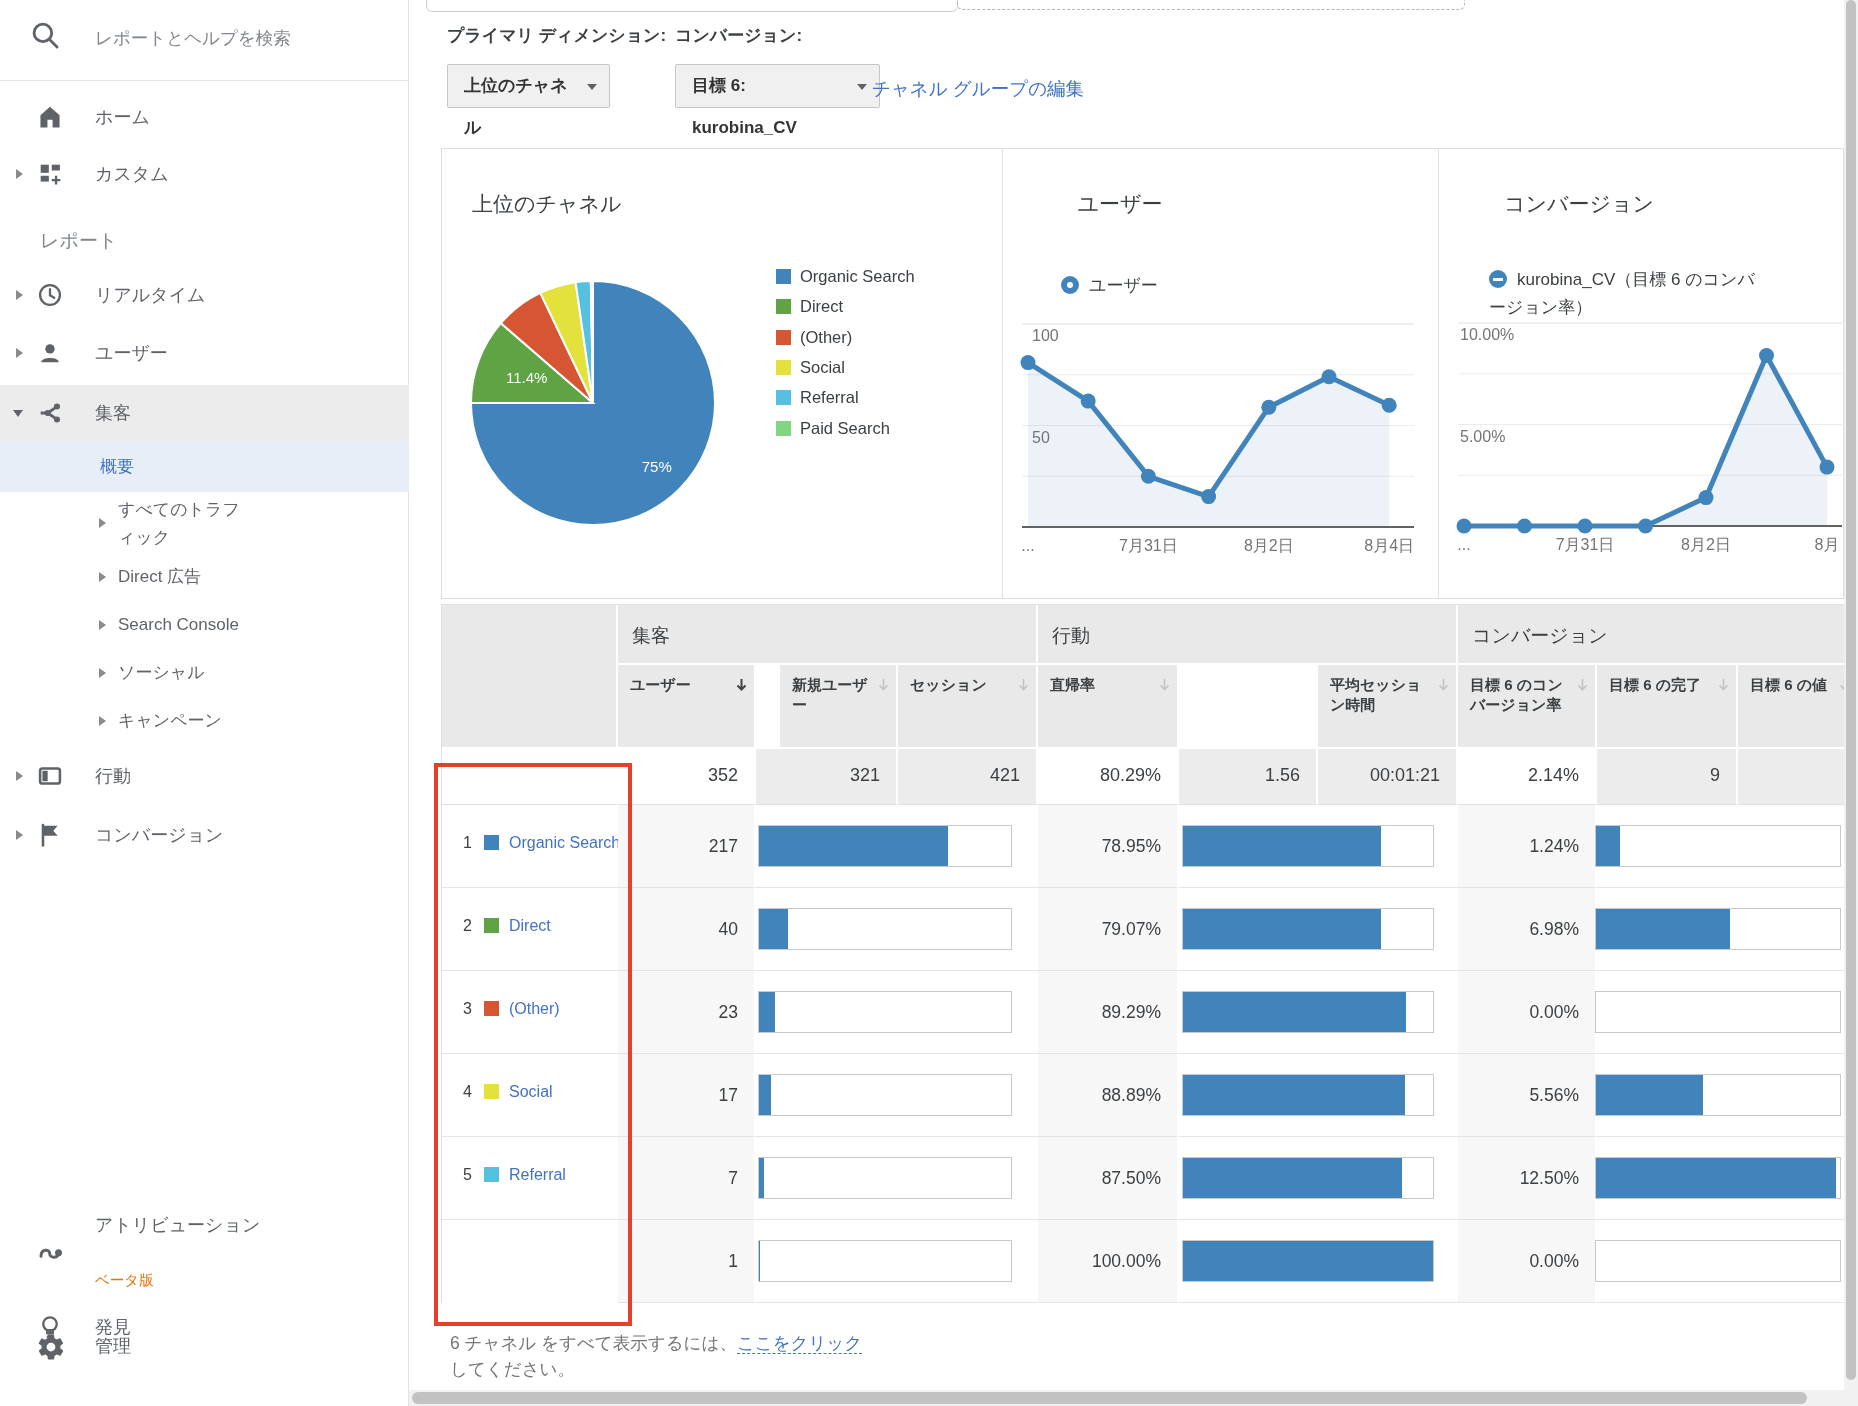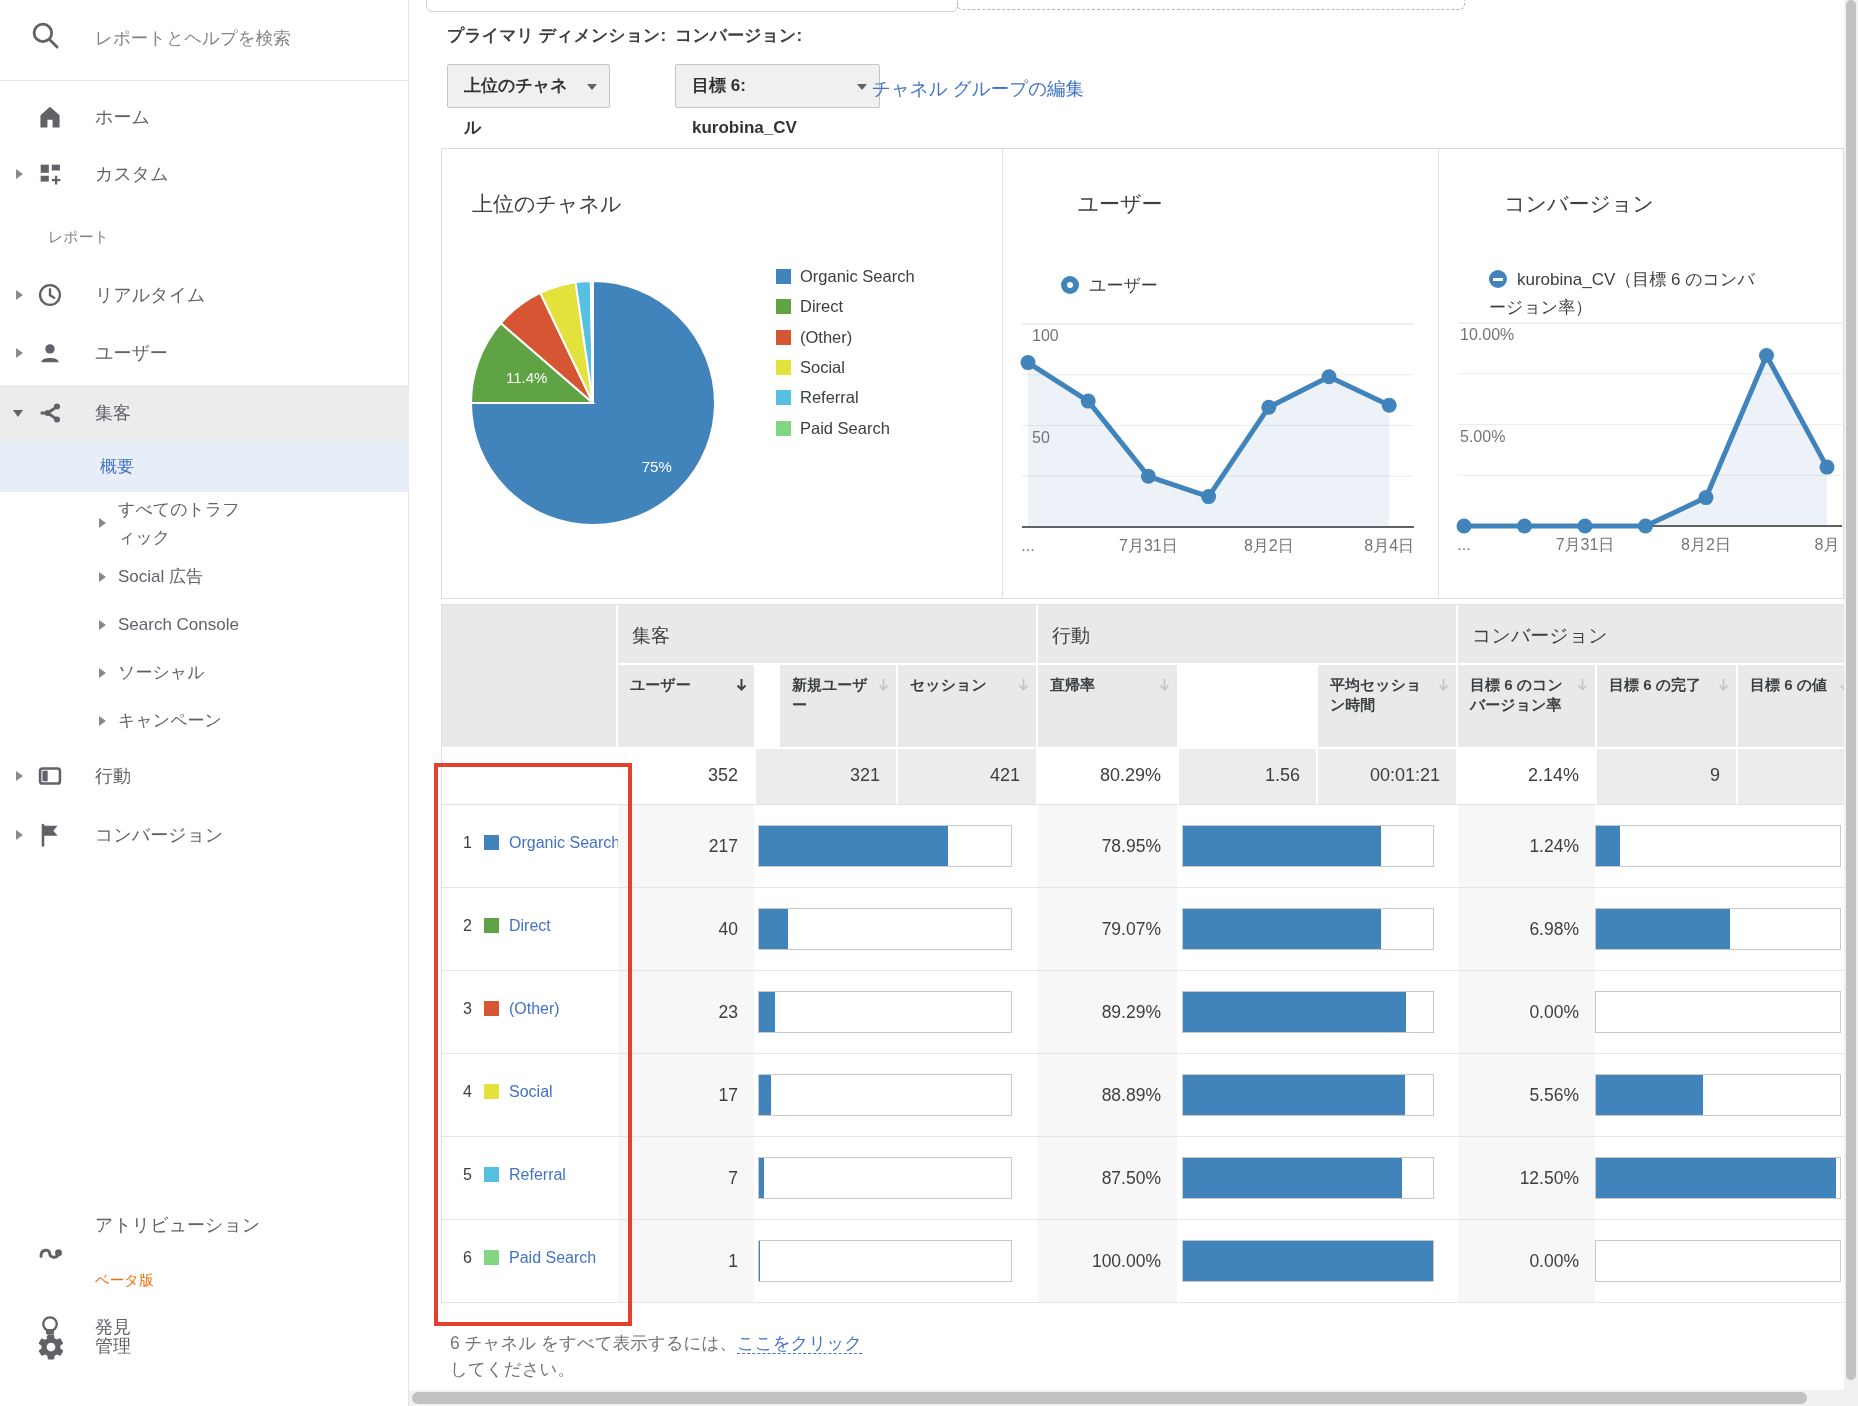--- a/index.html
+++ b/index.html
@@ -5,21 +5,21 @@
   * { margin:0; padding:0; box-sizing:border-box; }
   html,body { width:1858px; height:1406px; }
   body { font-family:"Liberation Sans", sans-serif; background:#ffffff; position:relative; overflow:hidden; color:#3c4043; }
   .abs { position:absolute; }
 
   
   .sidebar { position:absolute; left:0; top:0; width:409px; height:1406px; background:#fff; border-right:1px solid #e3e3e3; z-index:5; }
   .side-search-icon { position:absolute; left:28px; top:18px; }
   .side-search-ph { position:absolute; left:95px; top:26px; font-size:17.5px; color:#80868b; }
   .side-div { position:absolute; left:0; top:80px; width:409px; height:1px; background:#e4e4e4; }
-  .ssection { position:absolute; left:40px; top:228px; font-size:15px; color:#80868b;margin-left:8px; }
+  .ssection { position:absolute; left:40px; top:228px; font-size:19px; color:#80868b; }
   .side-item { position:absolute; left:0; width:409px; cursor:pointer; }
   .side-item .lbl { position:absolute; left:95px; font-size:18px; color:#5f6368; line-height:28px; }
   .side-item.sub .lbl { left:118px; font-size:17px; }
   .side-item.sub.nosub .lbl { left:100px; }
   .side-item .ic { position:absolute; left:36px; width:28px; height:28px; }
   .side-item .exp { position:absolute; left:16px; width:0; height:0; border-top:5px solid transparent; border-bottom:5px solid transparent; border-left:7px solid #8a8a8a; }
   .side-item.sub .exp { left:99px; }
   .side-item .expv { position:absolute; left:13px; width:0; height:0; border-left:5px solid transparent; border-right:5px solid transparent; border-top:7px solid #5f6368; }
   .side-item.active { background:#ececec; }
   .side-item.selected { background:#e8eef8; }
@@ -137,21 +137,21 @@
       </div>
       <div class="side-item sub selected nosub" style="top: 441px; height: 51px;">
         <span class="lbl" style="top:12px">概要</span>
       </div>
       <div class="side-item sub" style="top: 492px; height: 61px;">
         <span class="exp" style="top:26px"></span>
         <span class="lbl" style="top:4px; width:138px;">すべてのトラフィック</span>
       </div>
       <div class="side-item sub" style="top: 553px; height: 48px;">
         <span class="exp" style="top:19px"></span>
-        <span class="lbl" style="top:10px">Social 広告</span>
+        <span class="lbl" style="top:10px">Direct 広告</span>
       </div>
       <div class="side-item sub" style="top: 601px; height: 48px;">
         <span class="exp" style="top:19px"></span>
         <span class="lbl" style="top:10px">Search Console</span>
       </div>
       <div class="side-item sub" style="top: 649px; height: 48px;">
         <span class="exp" style="top:19px"></span>
         <span class="lbl" style="top:10px">ソーシャル</span>
       </div>
       <div class="side-item sub" style="top: 697px; height: 48px;">
@@ -410,21 +410,20 @@
       <div class="track" style="margin-left:3px; width:252px;">
         <div class="fill" style="width:87.5%"></div>
       </div>
     </div>
     <div class="c rowc valc" style="grid-area: 8 / 8;">12.50%</div>
     <div class="c rowc barc" style="grid-area: 8 / 9 / auto / span 2;">
       <div class="track" style="margin-left:-2px; width:246px;">
         <div class="fill" style="width:98.4%"></div>
       </div>
     </div>
-    <div class="c rowc labc" style="grid-area: 9 / 1;"><span class="rk">6</span><span class="sw" style="background:#81d681"></span><a>Paid Search</a></div>
     <div class="c rowc valc" style="grid-area: 9 / 2;">1</div>
     <div class="c rowc barc" style="grid-area: 9 / 3 / auto / span 2;">
       <div class="track" style="margin-left:2px; width:254px;">
         <div class="fill" style="width:0.3%"></div>
       </div>
     </div>
     <div class="c rowc valc" style="grid-area: 9 / 5;">100.00%</div>
     <div class="c rowc barc" style="grid-area: 9 / 6 / auto / span 2;">
       <div class="track" style="margin-left:3px; width:252px;">
         <div class="fill" style="width:100.0%"></div>

